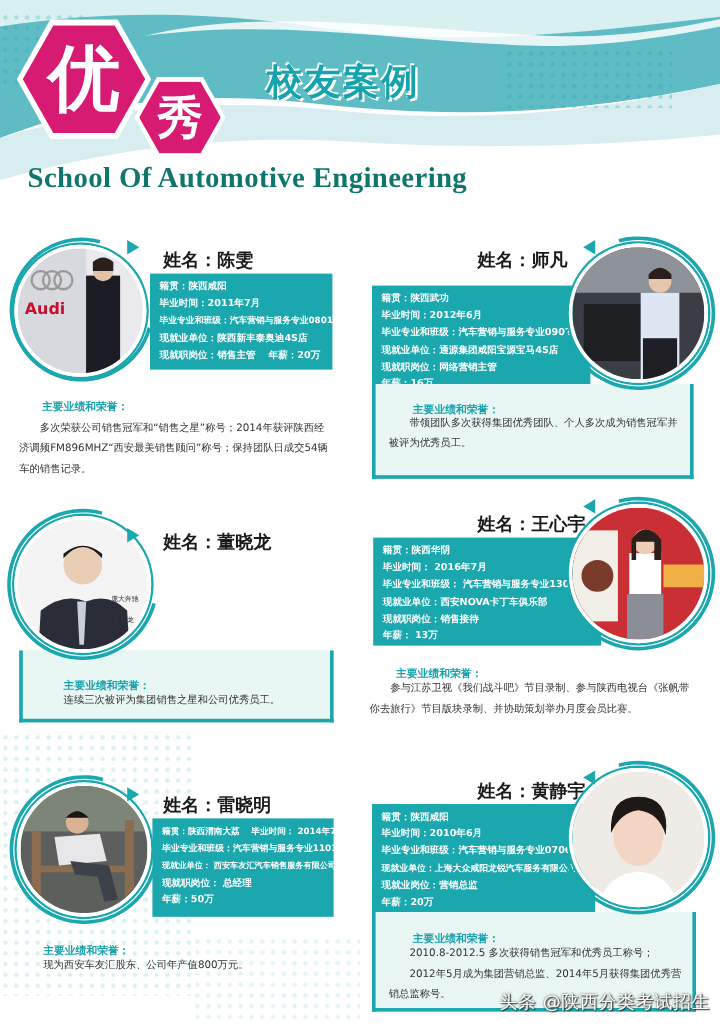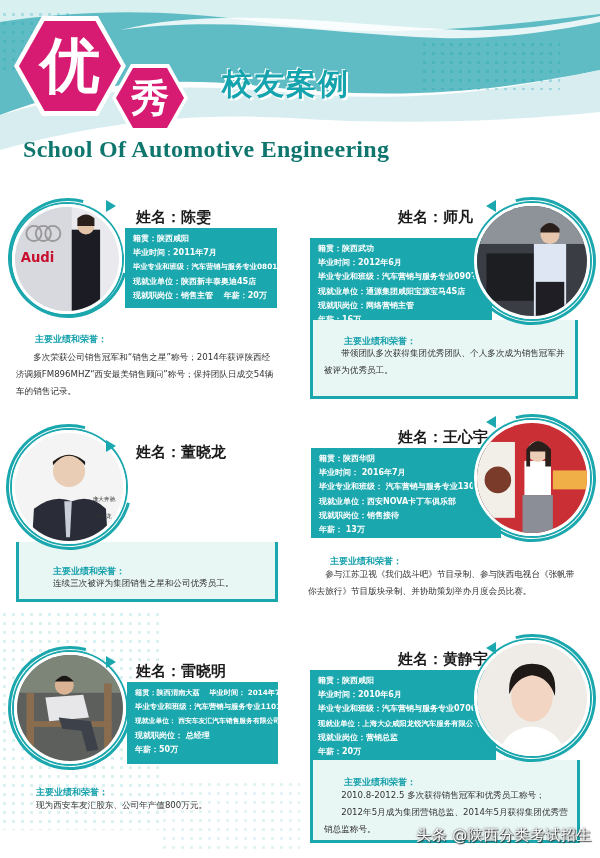--- a/index.html
+++ b/index.html
@@ -4,21 +4,21 @@
 <style>
   * { box-sizing: border-box; margin: 0; padding: 0; }
   body { width: 600px; height: 858px; overflow: hidden; background: #ffffff; font-family: "DejaVu Sans", sans-serif; position: relative; }
   .page { position: absolute; left: 0; top: 0; width: 600px; height: 858px; overflow: hidden; background: #fff; }
 
   
   .wave { position: absolute; }
   .hex { position: absolute; clip-path: polygon(25% 0%, 75% 0%, 100% 50%, 75% 100%, 25% 100%, 0% 50%); }
   .hex-outer { background: #ffffff; }
   .hex-inner { background: #d81b72; display: flex; align-items: center; justify-content: center; color: #fff; font-family: "DejaVu Serif", serif; font-weight: bold; }
-  .title-cn { position: absolute; left: 222px; top: 64px; font-size: 30px; font-weight: bold; color: #15a3ad; letter-spacing: 2px; text-shadow: 2px 2px 0 #ffffff, -1px -1px 0 #ffffff; font-family: "DejaVu Sans", sans-serif; }
+  .title-cn { position: absolute; left: 222px; top: 48px; font-size: 30px; font-weight: bold; color: #15a3ad; letter-spacing: 2px; text-shadow: 2px 2px 0 #ffffff, -1px -1px 0 #ffffff; font-family: "DejaVu Sans", sans-serif; }
   .subtitle-en { position: absolute; left: 23px; top: 136px; font-size: 24px; font-weight: bold; color: #0f766e; font-family: "Liberation Serif", serif; letter-spacing: 0.3px; }
 
   
   .dots { position: absolute; background-image: radial-gradient(circle, rgba(21,163,173,0.35) 1.6px, transparent 2px); background-size: 9px 9px; }
 
   
   .circle { position: absolute; border-radius: 50%; overflow: hidden; border: 3px solid #ffffff; box-shadow: 0 0 0 2px #1aa7ad; }
   .ring { position: absolute; border-radius: 50%; border: 3px solid #1aa7ad; border-color: #1aa7ad transparent #1aa7ad #1aa7ad; }
   .ring.r { border-color: #1aa7ad #1aa7ad #1aa7ad transparent; }
   .arrow { position: absolute; width: 0; height: 0; border-top: 6px solid transparent; border-bottom: 6px solid transparent; }

